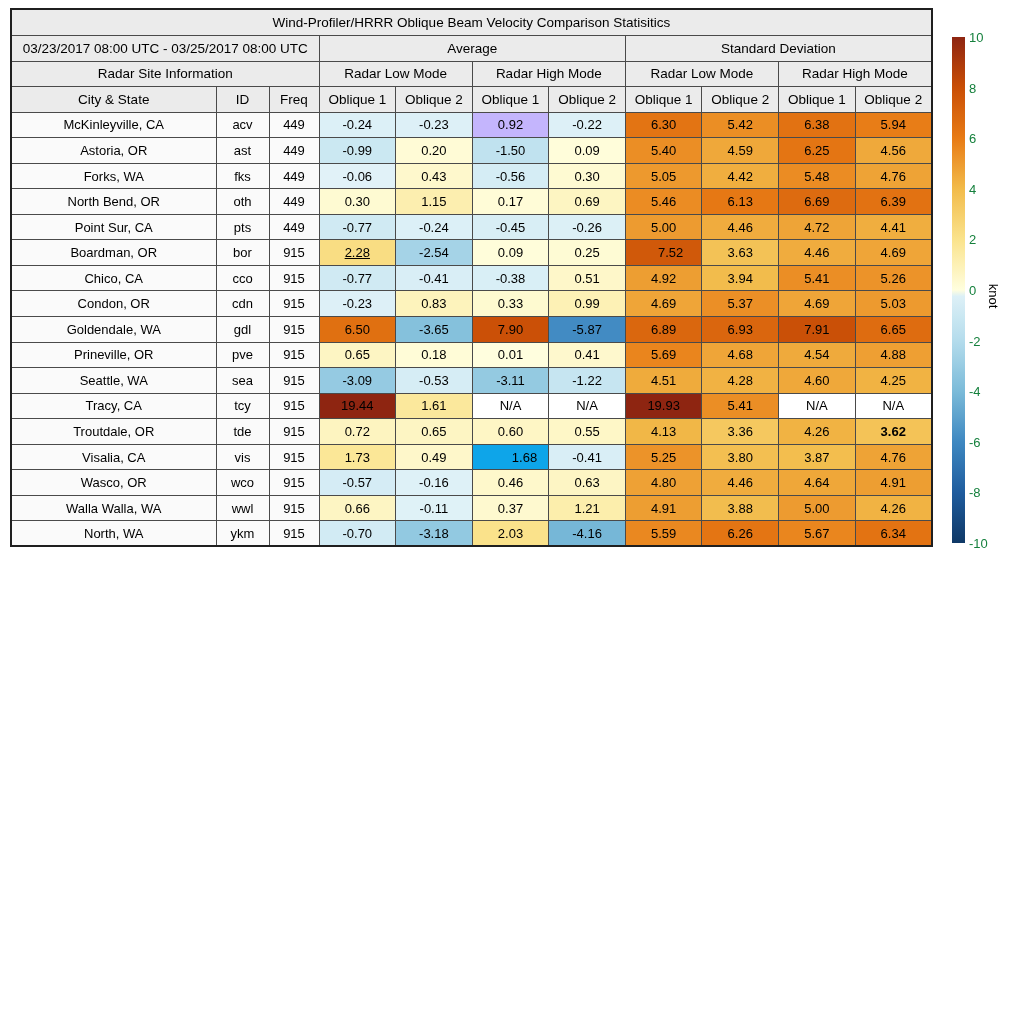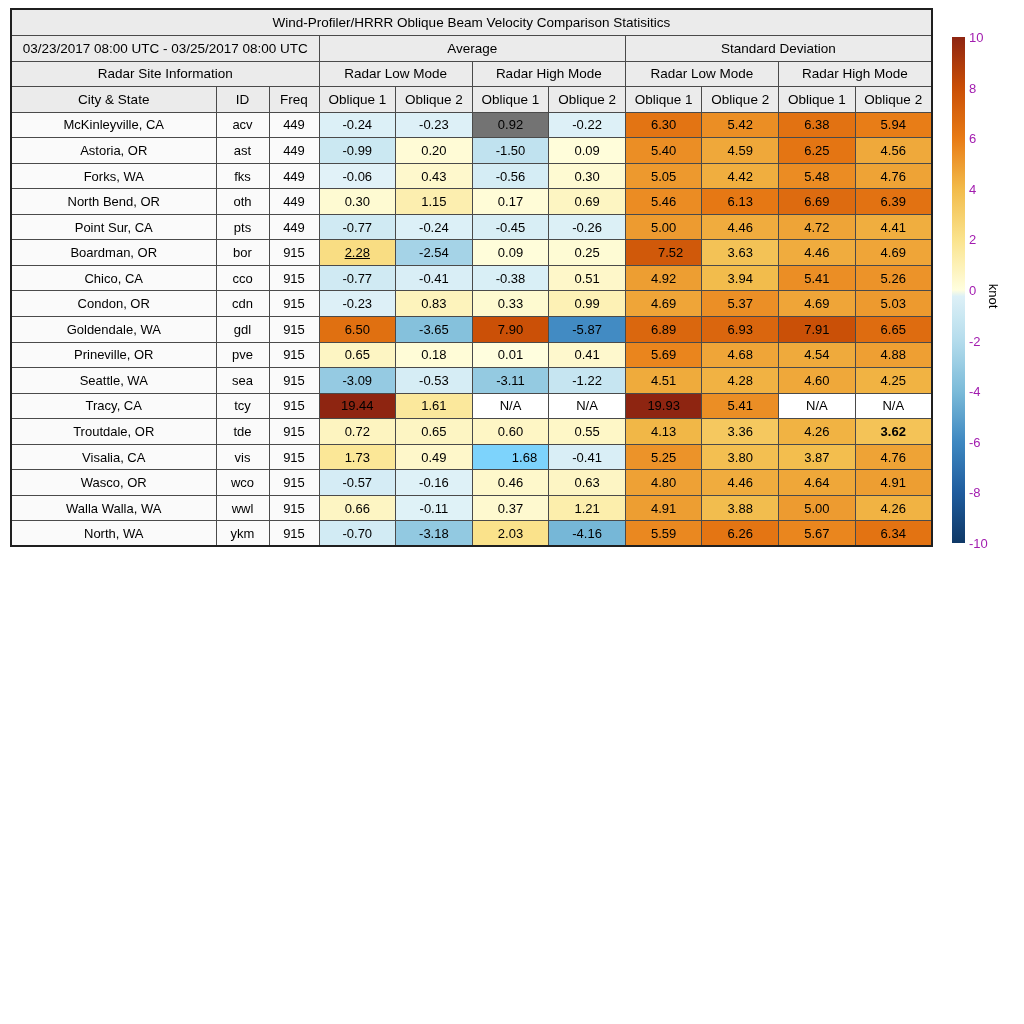--- a/index.html
+++ b/index.html
@@ -45,21 +45,21 @@
     height: 506px;
   }
   .cb-tick {
     position: absolute;
     left: 969px;
     width: 42px;
     font-size: 13px;
     line-height: 13px;
     text-align: left;
     transform: translateY(-50%);
-    color: #a21caf;
+    color: #15803d;
   }
   .cb-unit {
     position: absolute;
     left: 986px;
     top: 296px;
     transform: translateY(-50%);
     writing-mode: vertical-rl;
     text-orientation: mixed;
     font-size: 13px;
     color: #000000;
@@ -114,21 +114,21 @@
         <td>Oblique 2</td>
       </tr>
     </tbody>
     <tbody id="table-body">
         <tr>
           <td class="lbl">McKinleyville, CA</td>
           <td class="lbl">acv</td>
           <td class="lbl">449</td>
           <td class="val" style="background: rgb(220, 240, 247);">-0.24</td>
           <td class="val" style="background: rgb(221, 240, 247);">-0.23</td>
-          <td class="val" style="background: #737373;">0.92</td>
+          <td class="val" style="background: #c4b5fd;">0.92</td>
           <td class="val" style="background: rgb(221, 240, 247);">-0.22</td>
           <td class="val" style="background: rgb(227, 116, 19);">6.30</td>
           <td class="val" style="background: rgb(235, 142, 36);">5.42</td>
           <td class="val" style="background: rgb(226, 114, 18);">6.38</td>
           <td class="val" style="background: rgb(232, 125, 23);">5.94</td>
         </tr>
         <tr>
           <td class="lbl">Astoria, OR</td>
           <td class="lbl">ast</td>
           <td class="lbl">449</td>
@@ -283,21 +283,21 @@
           <td class="val" style="background: rgb(245, 200, 95);">3.36</td>
           <td class="val" style="background: rgb(241, 179, 67);">4.26</td>
           <td class="val" style="background: rgb(244, 195, 87); font-weight: bold;">3.62</td>
         </tr>
         <tr>
           <td class="lbl">Visalia, CA</td>
           <td class="lbl">vis</td>
           <td class="lbl">915</td>
           <td class="val" style="background: rgb(251, 231, 151);">1.73</td>
           <td class="val" style="background: rgb(254, 247, 202);">0.49</td>
-          <td class="val" style="background: #7dd3fc; padding-left: 30px;">1.68</td>
+          <td class="val" style="background: #0ea5e9; padding-left: 30px;">1.68</td>
           <td class="val" style="background: rgb(217, 238, 246);">-0.41</td>
           <td class="val" style="background: rgb(236, 147, 41);">5.25</td>
           <td class="val" style="background: rgb(243, 191, 81);">3.80</td>
           <td class="val" style="background: rgb(243, 190, 78);">3.87</td>
           <td class="val" style="background: rgb(238, 163, 54);">4.76</td>
         </tr>
         <tr>
           <td class="lbl">Wasco, OR</td>
           <td class="lbl">wco</td>
           <td class="lbl">915</td>

